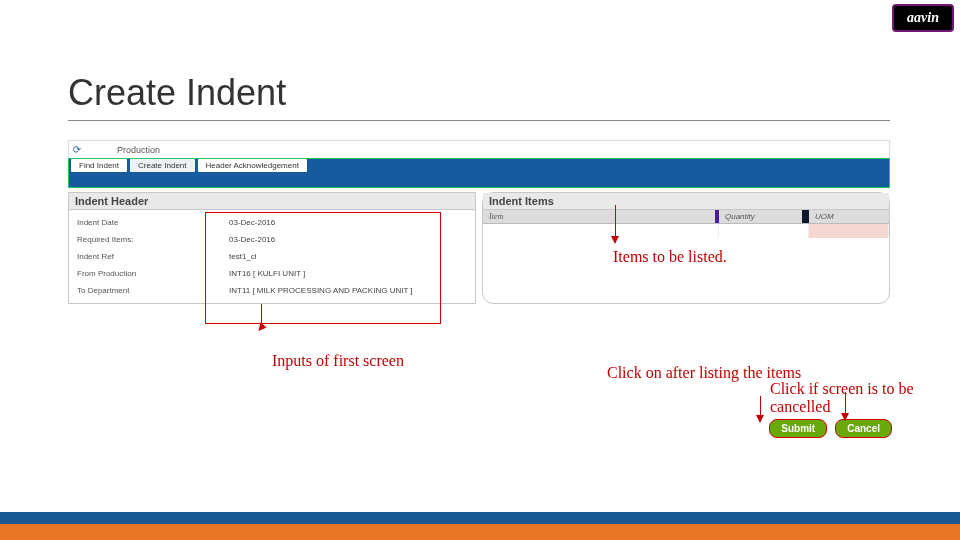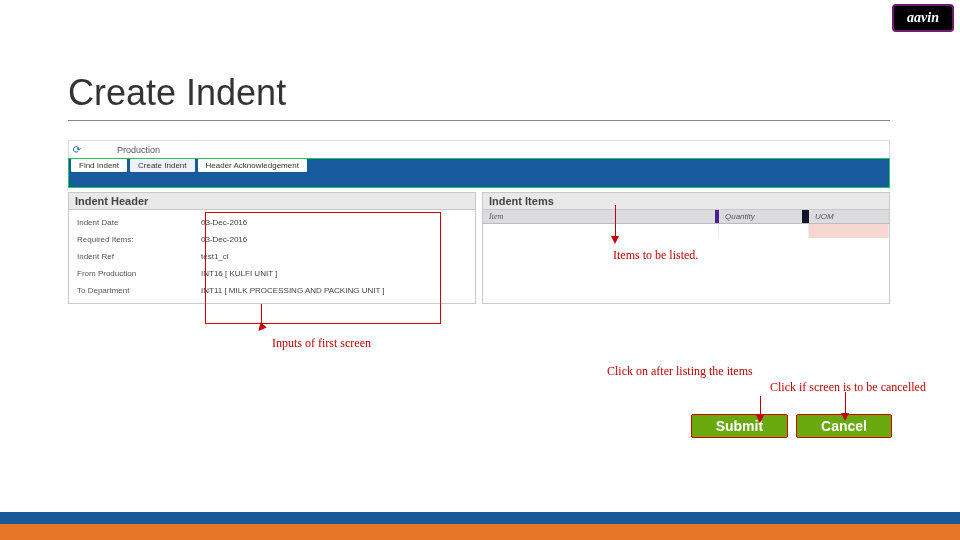--- a/index.html
+++ b/index.html
@@ -94,21 +94,21 @@
   .panels {
     display: flex;
     gap: 6px;
     margin-top: 4px;
   }
   .panel {
     border: 1px solid #c8c8c8;
     background: #fff;
   }
   .panel.left { width: 408px; }
-  .panel.right { flex: 1; }
+  .panel.right { flex: 1; border-radius: 11px; }
   .panel-head {
     background: #e9e9ea;
     border-bottom: 1px solid #c8c8c8;
     padding: 2px 6px;
     font-size: 11px;
     color: #444;
     font-weight: bold;
   }
   .panel-body { padding: 4px 4px 4px 4px; position: relative; }
   .redbox {
@@ -118,21 +118,21 @@
     top: 2px;
     width: 236px;
     height: 112px;
     pointer-events: none;
   }
   .row {
     display: flex;
     padding: 4px 4px;
     font-size: 8px;
   }
-  .row .label { width: 124px; color: #555; }
+  .row .label { width: 152px; color: #555; }
   .row .value { color: #444; }
   .items-head {
     display: flex;
     background: #dcdcde;
     border-bottom: 1px solid #bbb;
     font-size: 8px;
     font-style: italic;
     color: #555;
   }
   .items-head div { padding: 2px 6px; }
@@ -148,33 +148,33 @@
   .items-row .cell.qty { width: 90px; }
   .items-row .cell.uom { width: 80px; background: #f7d7d2; }
   .btnbar {
     position: absolute;
     right: 68px;
     bottom: 102px;
     display: flex;
     gap: 8px;
   }
   .btn {
-    font-size: 14px;
+    font-size: 10px;
     font-weight: bold;
     color: #fff;
-    padding: 3px 24px;
-    border-radius: 2px;
+    padding: 3px 11px;
+    border-radius: 8px;
   }
   .btn.green { background: #6aa90e; border: 1.5px solid #d40000; }
   .btn.green2 { background: #6aa90e; border: 1.5px solid #d40000; }
   .annotation {
     position: absolute;
     color: #c20000;
     font-family: 'Times New Roman', serif;
-    font-size: 12px;
+    font-size: 16px;
   }
   .arrow {
     position: absolute;
     width: 0; height: 0;
     border-left: 4px solid transparent;
     border-right: 4px solid transparent;
     border-bottom: 8px solid #c20000;
   }
   .arrow.down {
     border-top: 8px solid #c20000;
@@ -263,21 +263,21 @@
   </div>
 </div>
 
 <div class="btnbar">
   <div class="btn green">Submit</div>
   <div class="btn green2">Cancel</div>
 </div>
 
 <div class="arrow-line" style="left:261px; top:304px; width:1px; height:22px;"></div>
 <div class="arrow down" style="left:257px; top:324px; transform:rotate(40deg);"></div>
-<div class="annotation" style="left:272px; top:336px;">Inputs of first screen</div>
+<div class="annotation" style="left:272px; top:352px;">Inputs of first screen</div>
 
 <div class="arrow-line" style="left:615px; top:205px; width:1px; height:34px;"></div>
 <div class="arrow down" style="left:611px; top:236px;"></div>
 <div class="annotation" style="left:613px; top:248px;">Items to be listed.</div>
 
 <div class="arrow-line" style="left:760px; top:396px; width:1px; height:22px;"></div>
 <div class="arrow down" style="left:756px; top:415px;"></div>
 <div class="annotation" style="left:607px; top:364px;">Click on after listing the items</div>
 
 <div class="arrow-line" style="left:845px; top:392px; width:1px; height:24px;"></div>

